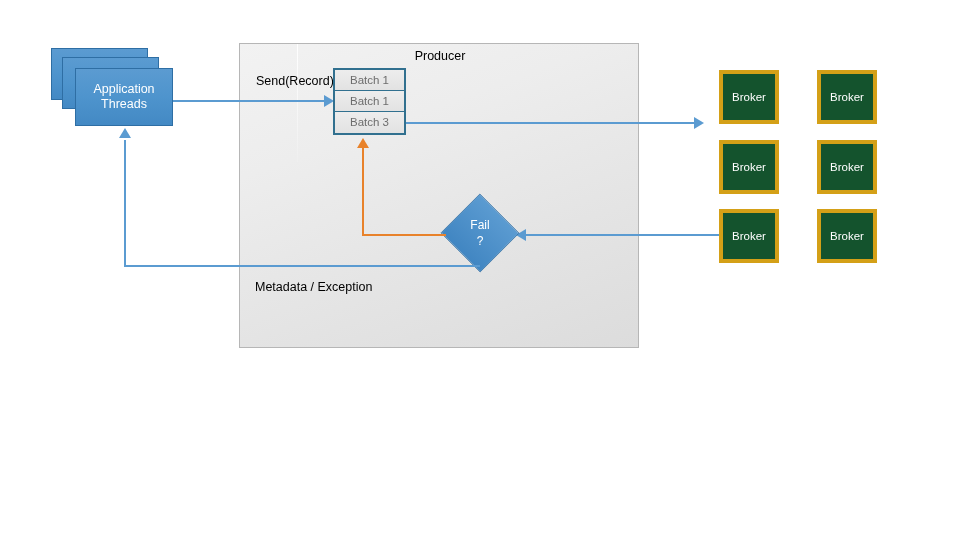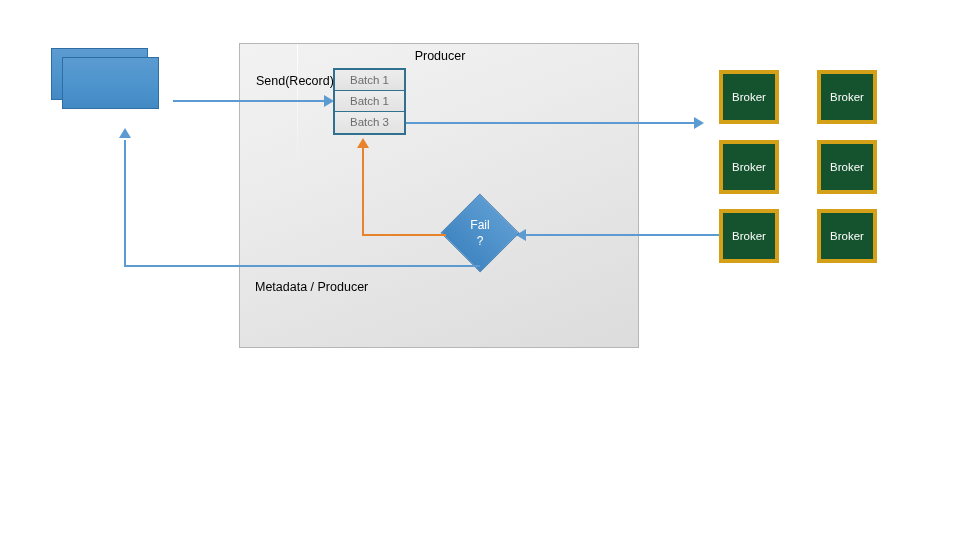--- a/index.html
+++ b/index.html
@@ -190,20 +190,24 @@
 <body>
 
 <div id="canvas">
 
   <div class="producer-box"></div>
   <div class="producer-innerline"></div>
   <div class="producer-title">Producer</div>
 
   <div class="thread-card c1"></div>
   <div class="thread-card c2"></div>
+  <div class="thread-card c3">
+    <span class="thread-label">Application</span>
+    <span class="thread-label">Threads</span>
+  </div>
 
   <div class="ln ln-h" style="left:173px; top:100px; width:156px;"></div>
   <div class="arrowhead ah-right" style="left:324px; top:95px;"></div>
   <div class="edge-label" style="left:224px; top:74px;">Send(Record)</div>
 
   <div class="batch-stack">
     <div class="batch-row">Batch 1</div>
     <div class="batch-row">Batch 1</div>
     <div class="batch-row">Batch 3</div>
   </div>
@@ -222,21 +226,21 @@
     </div>
   </div>
 
   <div class="ln ln-h ln-orange" style="left:362px; top:234px; width:84px;"></div>
   <div class="ln ln-v ln-orange" style="left:362px; top:148px; height:88px;"></div>
   <div class="arrowhead ah-up-orange" style="left:357px; top:138px;"></div>
 
   <div class="ln ln-h" style="left:124px; top:265px; width:356px;"></div>
   <div class="ln ln-v" style="left:124px; top:140px; height:127px;"></div>
   <div class="arrowhead ah-up" style="left:119px; top:128px;"></div>
-  <div class="edge-label" style="left:223px; top:280px;">Metadata / Producer</div>
+  <div class="edge-label" style="left:223px; top:280px;">Metadata / Exception</div>
 
   <div class="broker" style="left:719px; top:70px;">Broker</div>
   <div class="broker" style="left:817px; top:70px;">Broker</div>
   <div class="broker" style="left:719px; top:140px;">Broker</div>
   <div class="broker" style="left:817px; top:140px;">Broker</div>
   <div class="broker" style="left:719px; top:209px;">Broker</div>
   <div class="broker" style="left:817px; top:209px;">Broker</div>
 
 </div>
 

